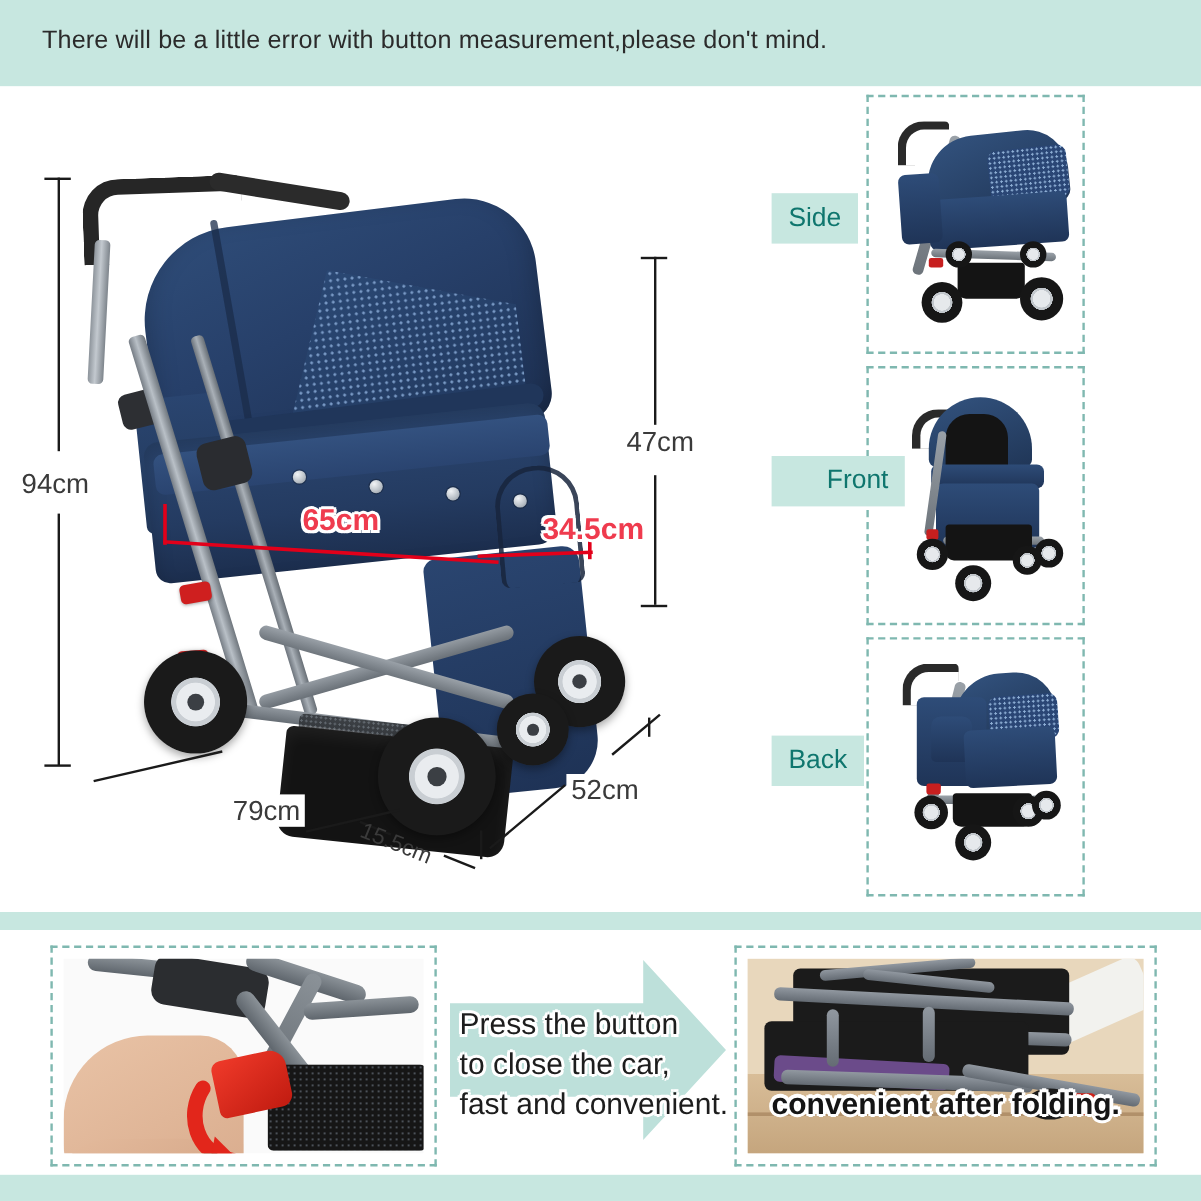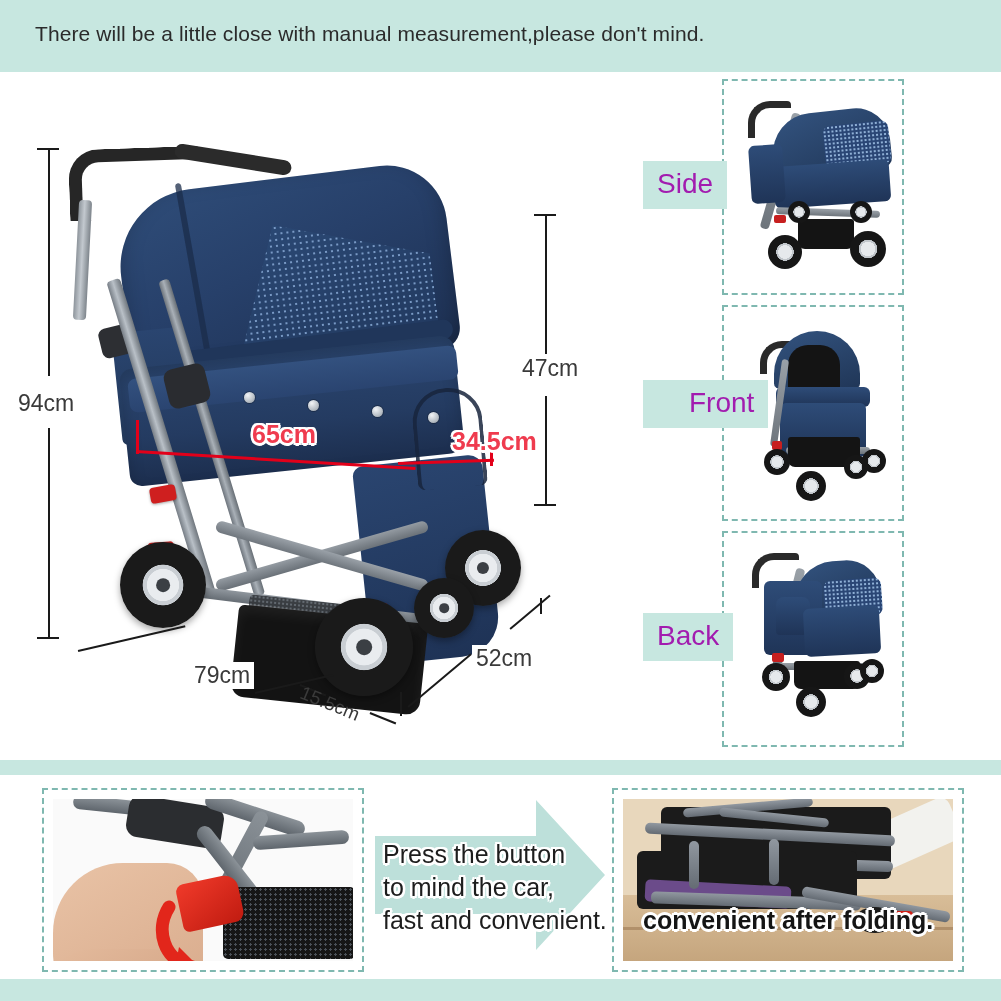--- a/index.html
+++ b/index.html
@@ -185,22 +185,22 @@
     text-shadow:
       -2px -2px 0 #fff, 2px -2px 0 #fff, -2px 2px 0 #fff, 2px 2px 0 #fff,
        0 -2.5px 0 #fff, 0 2.5px 0 #fff, -2.5px 0 0 #fff, 2.5px 0 0 #fff;
   }
 
   
   .view-panel{
     position:absolute;border:2px dashed #7fb8b0;background:#ffffff;
   }
   .view-tag{
-    position:absolute;background:#c7e7e0;color:#a21caf;
-    font-size:28px;line-height:1;padding:9px 14px 11px 14px;white-space:nowrap;
+    position:absolute;background:#c7e7e0;color:#0f766e;
+    font-size:22px;line-height:1;padding:9px 14px 11px 14px;white-space:nowrap;
   }
   .thumb{position:absolute;inset:8px;overflow:hidden;}
 
   
   .t-canopy{position:absolute;background:linear-gradient(160deg,#33537f,#203657);border-radius:40px 34px 10px 8px;}
   .t-mesh{position:absolute;background:radial-gradient(#8fb0d6 .9px,transparent 1.1px) 0 0/4px 4px,#2a4675;border-radius:8px;}
   .t-body{position:absolute;background:linear-gradient(180deg,#2e4c78,#1f3457);border-radius:6px;}
   .t-bar{position:absolute;background:linear-gradient(180deg,#9aa1a8,#6d747b);border-radius:4px;}
   .t-handle{position:absolute;border:7px solid #2a2a2a;border-bottom:none;border-right:none;border-radius:22px 4px 0 0;}
   .t-basket{position:absolute;background:#141414;border-radius:3px 3px 7px 7px;}
@@ -261,21 +261,21 @@
   .fold-purple{position:absolute;background:#6b4b8a;border-radius:5px;}
   .fold-bar{position:absolute;background:linear-gradient(180deg,#9198a0,#646b73);border-radius:5px;}
   .fold-white{position:absolute;background:#f2f2ee;border-radius:10px;}
 </style>
 </head>
 <body>
 
 <div id="page">
 
   <div class="band-top"></div>
-  <div class="band-top-note">There will be a little close with manual measurement,please don't mind.</div>
+  <div class="band-top-note">There will be a little error with button measurement,please don't mind.</div>
 
   <div class="band-mid"></div>
 
   <div class="main-photo">
     <div class="canopy"></div>
     <div class="mesh"></div>
     <div class="canopy-seam"></div>
     <div class="canopy-rim"></div>
 
     <div class="side-panel"></div>
@@ -425,21 +425,21 @@
       <svg style="position:absolute;left:96px;top:96px;width:96px;height:96px;" viewBox="0 0 96 96">
         <path d="M20 12 C 6 34, 14 66, 44 72" stroke="#e2261b" stroke-width="13" fill="none" stroke-linecap="round"></path>
         <path d="M30 52 L 56 78 L 24 84 Z" fill="#e2261b"></path>
       </svg>
     </div>
   </div>
 
   <div class="arrow-mint"></div>
   <div class="arrow-text">
     <div>Press the button</div>
-    <div>to mind the car,</div>
+    <div>to close the car,</div>
     <div>fast and convenient.</div>
   </div>
 
   <div class="bp" style="left:612px;top:788px;width:348px;height:180px;">
     <div class="bp-photo" style="background:#e8d7bc;">
       <div class="wood" style="left:0;top:96px;width:330px;height:70px;"></div>
       <div class="wood" style="left:0;top:128px;width:330px;height:3px;background:#b1906a;"></div>
       <div class="fold-white" style="left:236px;top:14px;width:100px;height:46px;transform:rotate(-24deg);"></div>
       <div class="fold-black" style="left:38px;top:8px;width:230px;height:72px;"></div>
       <div class="fold-bar" style="left:22px;top:30px;width:250px;height:11px;transform:rotate(3deg);"></div>

